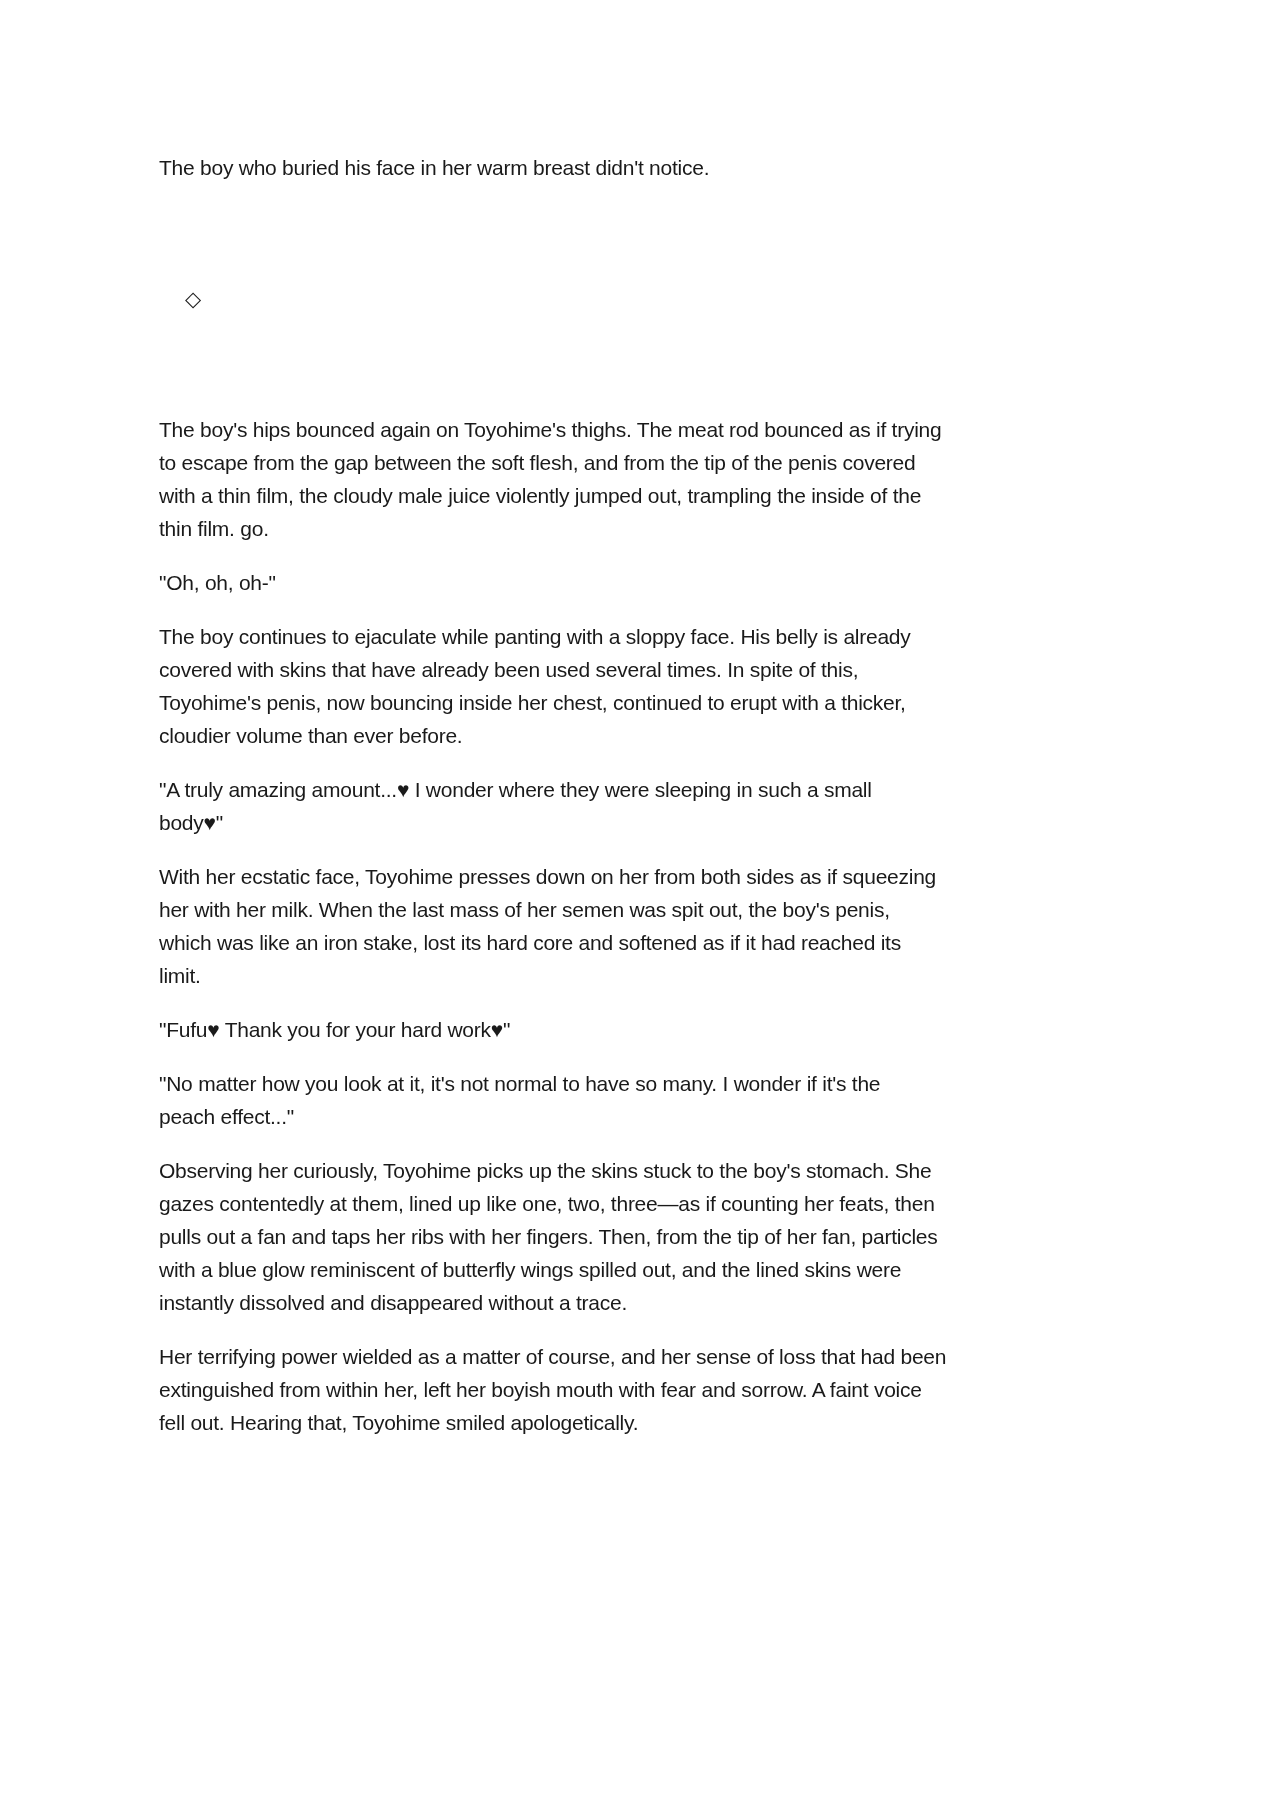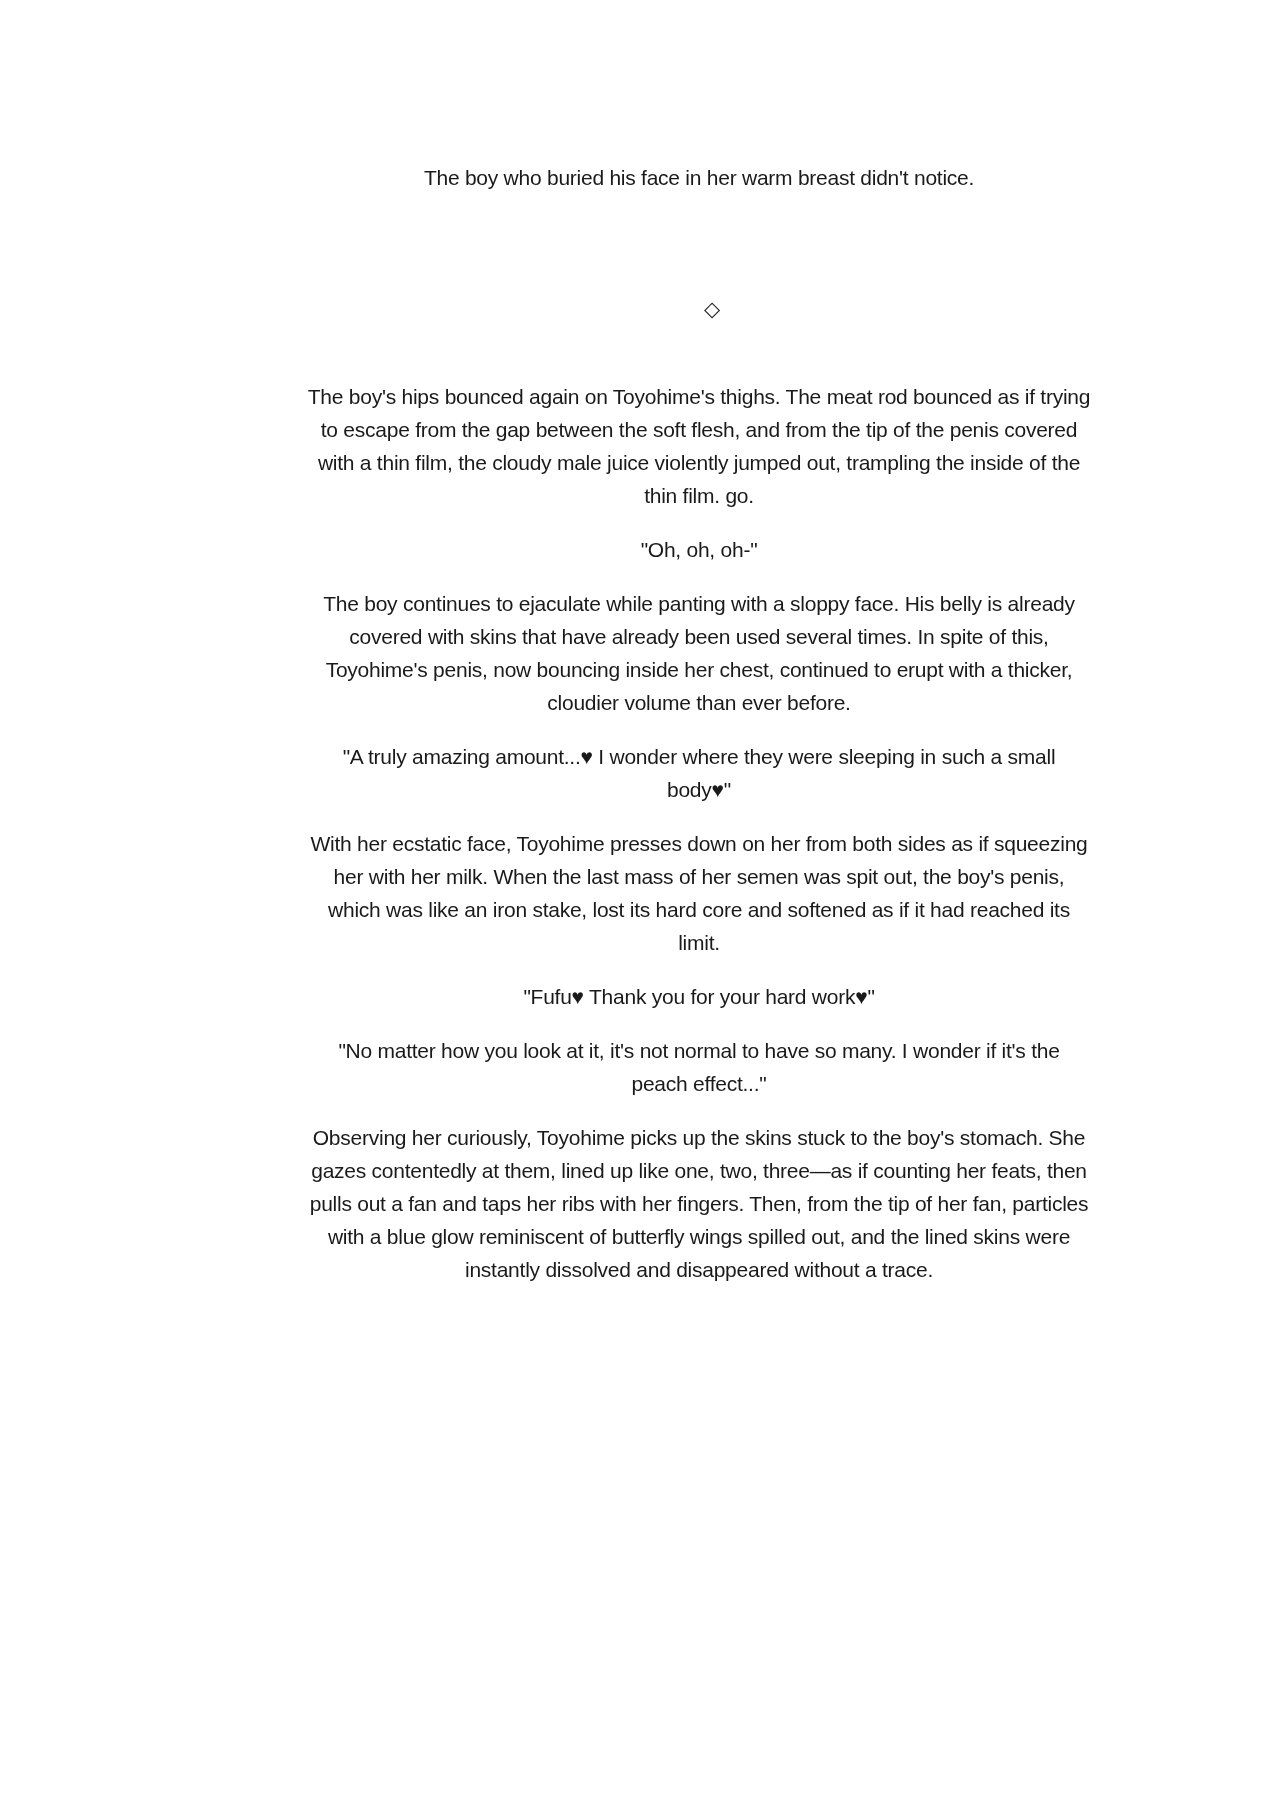--- a/index.html
+++ b/index.html
@@ -10,38 +10,37 @@
     width: 1280px;
     height: 1810px;
     background: #ffffff;
     position: relative;
     overflow: hidden;
     font-family: "Liberation Sans", sans-serif;
   }
   .page-content {
     position: absolute;
     left: 159px;
-    top: 161px;
+    top: 151px;
     width: 1080px;
-    text-align: center;
   }
   .para {
     font-size: 21px;
     line-height: 33px;
     color: #1a1a1a;
     margin: 0 0 21px 0;
     white-space: pre-line;
     letter-spacing: -0.25px;
   }
   .scene-break {
     margin-top: 98px;
     padding-left: 26px;
   }
   .after-break {
-    margin-top: 55px;
+    margin-top: 98px;
   }
 </style>
 </head>
 <body>
 
 <div class="page-content">
   <div class="para">The boy who buried his face in her warm breast didn't notice.</div>
   <div class="para scene-break">◇</div>
   <div class="para after-break">The boy's hips bounced again on Toyohime's thighs. The meat rod bounced as if trying
 to escape from the gap between the soft flesh, and from the tip of the penis covered
@@ -59,13 +58,16 @@
 which was like an iron stake, lost its hard core and softened as if it had reached its
 limit.</div>
   <div class="para">"Fufu♥ Thank you for your hard work♥"</div>
   <div class="para">"No matter how you look at it, it's not normal to have so many. I wonder if it's the
 peach effect..."</div>
   <div class="para">Observing her curiously, Toyohime picks up the skins stuck to the boy's stomach. She
 gazes contentedly at them, lined up like one, two, three—as if counting her feats, then
 pulls out a fan and taps her ribs with her fingers. Then, from the tip of her fan, particles
 with a blue glow reminiscent of butterfly wings spilled out, and the lined skins were
 instantly dissolved and disappeared without a trace.</div>
+  <div class="para">Her terrifying power wielded as a matter of course, and her sense of loss that had been
+extinguished from within her, left her boyish mouth with fear and sorrow. A faint voice
+fell out. Hearing that, Toyohime smiled apologetically.</div>
 </div>
 
 </body></html>

